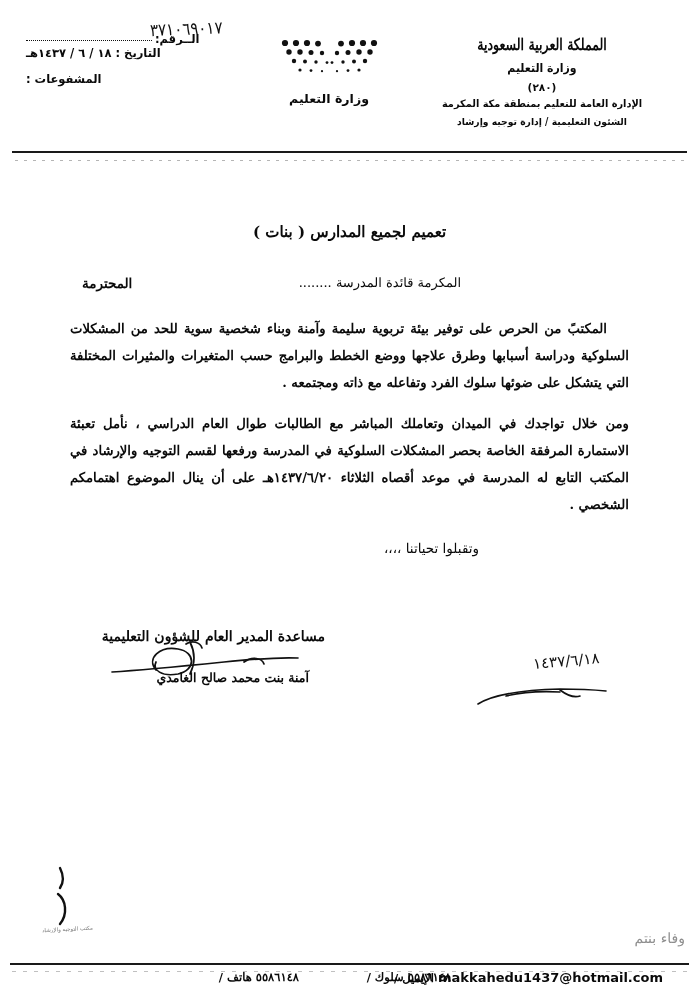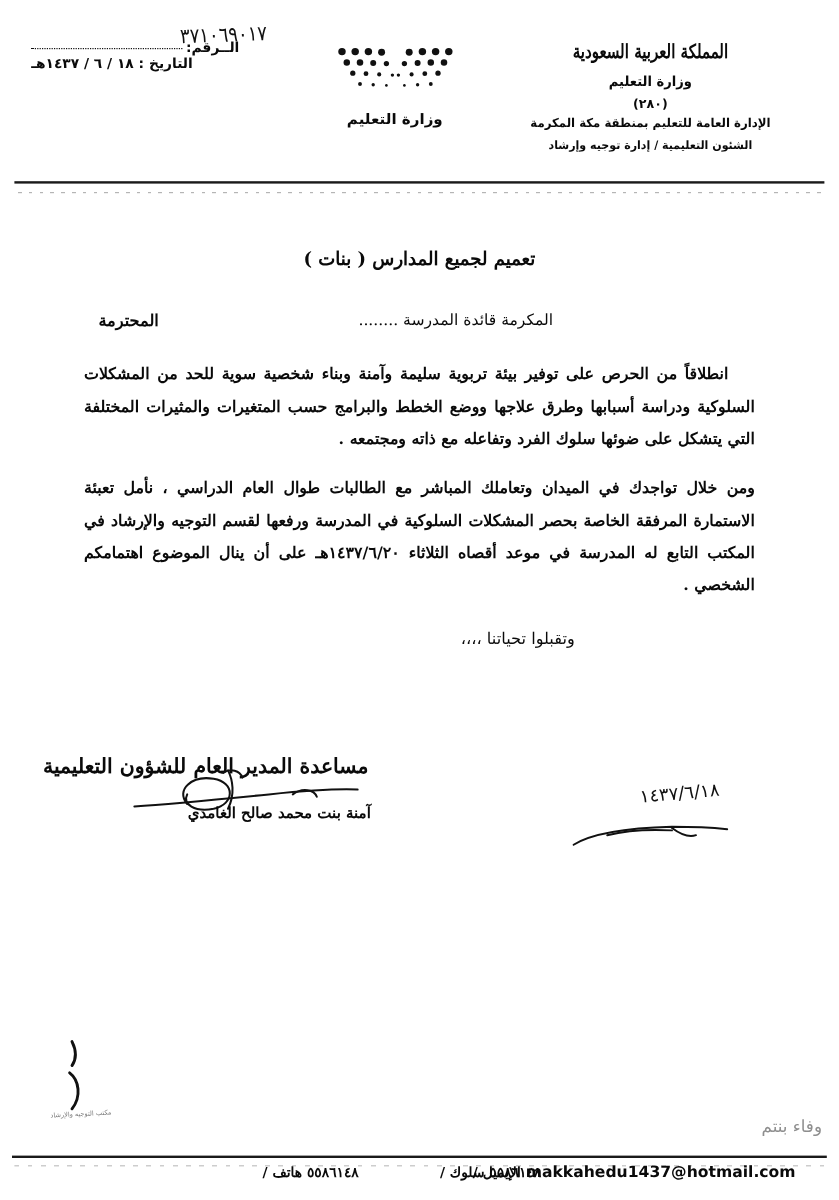--- a/index.html
+++ b/index.html
@@ -154,21 +154,21 @@
     background: repeating-linear-gradient(
       to right,
       rgba(120,120,120,0.55) 0 3px,
       rgba(255,255,255,0) 3px 9px
     );
   }
 
   
   #body-area {
     position: absolute;
-    top: 188px;
+    top: 204px;
     right: 0;
     left: 0;
     font-family: "DejaVu Serif", "Liberation Serif", serif;
   }
   .doc-title {
     text-align: center;
     font-size: 15.5px;
     font-weight: bold;
     margin: 18px 0 34px 0;
     transform: scaleX(0.97);
@@ -218,24 +218,24 @@
   
   #sign-area {
     position: absolute;
     top: 628px;
     right: 0;
     left: 0;
     height: 120px;
   }
   .sign-title {
     position: absolute;
-    right: 392px;
+    right: 374px;
     top: 0;
     font-family: "DejaVu Serif", "Liberation Serif", serif;
-    font-size: 17px;
+    font-size: 14px;
     font-weight: bold;
     white-space: nowrap;
   }
   .sign-name {
     position: absolute;
     right: 390px;
     top: 42px;
     font-family: "DejaVu Serif", "Liberation Serif", serif;
     font-size: 12.5px;
     font-weight: bold;
@@ -399,37 +399,41 @@
 
     <div class="ref-block">
       <div class="ref-row">
         <span class="ref-label">الــرقم:</span><span class="dotline"></span>
         <span class="hand-number">٣٧١٠٦٩٠١٧</span>
       </div>
       <div class="ref-date">
         <span>التاريخ :</span>
         <span>١٨ / ٦ / ١٤٣٧هـ</span>
       </div>
+      <div class="ref-attach">
+        <span>المشفوعات :</span>
+        <span></span>
+      </div>
     </div>
   </div>
 
   <div id="divider"></div>
   <div id="divider-noise"></div>
 
   <div id="body-area">
 
     <div class="doc-title">تعميم لجميع المدارس ( بنات )</div>
 
     <div class="addressee-row">
       <span class="addressee-main">المكرمة قائدة المدرسة  ........</span>
       <span class="addressee-honor">المحترمة</span>
     </div>
 
 
-    <div class="para">انطلاقاً من الحرص على توفير بيئة تربوية سليمة وآمنة وبناء شخصية سوية للحد من المشكلات السلوكية ودراسة أسبابها وطرق علاجها ووضع الخطط والبرامج حسب المتغيرات والمثيرات المختلفة التي يتشكل على ضوئها سلوك الفرد وتفاعله مع ذاته ومجتمعه .</div>
+    <div class="para">المكتبً من الحرص على توفير بيئة تربوية سليمة وآمنة وبناء شخصية سوية للحد من المشكلات السلوكية ودراسة أسبابها وطرق علاجها ووضع الخطط والبرامج حسب المتغيرات والمثيرات المختلفة التي يتشكل على ضوئها سلوك الفرد وتفاعله مع ذاته ومجتمعه .</div>
 
     <div class="para second">ومن خلال تواجدك في الميدان وتعاملك المباشر مع الطالبات طوال العام الدراسي ، نأمل تعبئة الاستمارة المرفقة الخاصة بحصر المشكلات السلوكية في المدرسة ورفعها لقسم التوجيه والإرشاد في المكتب التابع له المدرسة في موعد أقصاه الثلاثاء ١٤٣٧/٦/٢٠هـ على أن ينال الموضوع اهتمامكم الشخصي .</div>
 
     <div class="closing">وتقبلوا تحياتنا ،،،،</div>
   </div>
 
   <div id="sign-area">
     <div class="sign-title">مساعدة المدير العام للشؤون التعليمية</div>
 
     <svg class="sign-scribble" viewBox="0 0 200 48">

